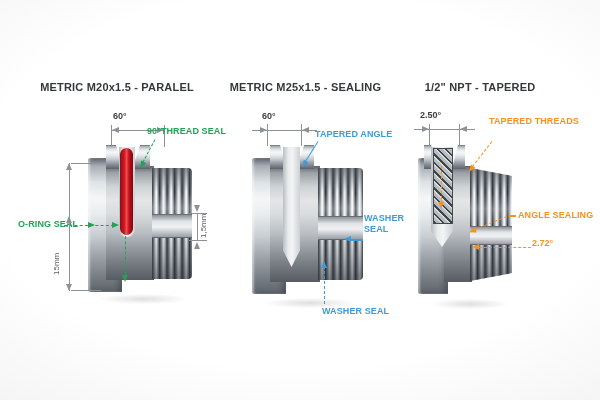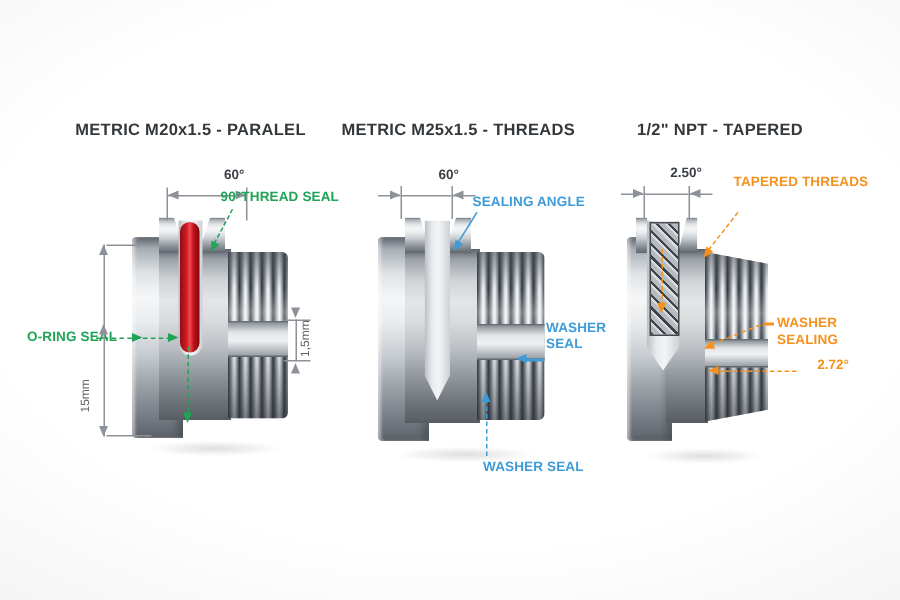--- a/index.html
+++ b/index.html
@@ -2,21 +2,21 @@
 <html><head>
 <meta charset="utf-8">
 <style>
   html,body{margin:0;padding:0;}
   #canvas{position:relative;width:600px;height:400px;overflow:hidden;
     background:radial-gradient(ellipse 95% 85% at 50% 45%, #ffffff 55%, #efeff0 100%);
     font-family:"Liberation Sans",sans-serif;}
   .abs{position:absolute;}
   .title{position:absolute;font:700 11px/1 "Liberation Sans",sans-serif;color:#34383b;letter-spacing:.2px;text-align:center;}
   .lbl{position:absolute;font:700 9px/1.25 "Liberation Sans",sans-serif;letter-spacing:.1px;}
-  .dimtxt{position:absolute;font:700 9px/1 "Liberation Sans",sans-serif;color:#3a3e42;text-align:right;}
+  .dimtxt{position:absolute;font:700 9px/1 "Liberation Sans",sans-serif;color:#3a3e42;text-align:left;}
   .dimtxt-v{position:absolute;font:400 8px/1 "Liberation Sans",sans-serif;color:#5d6267;writing-mode:vertical-rl;transform:rotate(180deg);text-align:center;white-space:nowrap;}
   .c-green{color:#1fa457}.c-blue{color:#3d9bd8}.c-orange{color:#f5921e}.c-dim{color:#8d9298}
   .metal{background:linear-gradient(180deg,#646a71 0%,#a8aeb4 6%,#dfe3e6 18%,#f5f6f7 30%,#e9ecee 42%,#c8cdd2 58%,#a0a6ac 72%,#7d838a 86%,#5d636a 100%);}
   .darker{filter:brightness(.93);}
   .threads{background:
     linear-gradient(180deg, rgba(70,76,82,.6) 0%, rgba(255,255,255,0) 22%, rgba(255,255,255,.3) 36%, rgba(255,255,255,0) 55%, rgba(60,66,72,.35) 80%, rgba(45,50,56,.6) 100%),
     repeating-linear-gradient(90deg,#31363c 0px,#6d747b 1.5px,#dfe3e6 3.5px,#f2f4f5 4.5px,#9ba1a8 6px,#31363c 7.5px);}
   .band{background:linear-gradient(180deg,#8b9197 0%,#e2e5e8 30%,#eff1f3 55%,#9aa0a6 100%);
     border-top:1px solid rgba(60,66,72,.55);border-bottom:1px solid rgba(60,66,72,.55);}
   .groove{background:linear-gradient(90deg,#b9bec3,#e9ebed 30%,#f3f4f5 55%,#cdd1d5);}
@@ -35,21 +35,21 @@
   .lead .tri{right:-6px;top:-4.2px;}
   .vdash{position:absolute;width:0;border-left:1.6px dashed currentColor;}
   .hdash{position:absolute;height:0;border-top:1.6px dashed currentColor;}
 </style>
 </head>
 <body>
 
 <div id="canvas">
 
   <div>
-    <div class="title" style="left:32px;top:82px;width:190px;">METRIC M20x1.5 - PARALEL</div>
+    <div class="title" style="left:22px;top:82px;width:190px;">METRIC M20x1.5 - PARALEL</div>
 
     <div class="abs shadow" style="left:84px;top:292px;width:118px;height:14px;"></div>
     <div class="abs metal" style="left:88px;top:158px;width:34px;height:134px;border-radius:3px 0 0 3px;box-shadow:inset -4px 0 5px rgba(40,45,50,.35), inset 2px 0 2px rgba(255,255,255,.5);"></div>
     <div class="abs metal darker" style="left:106px;top:166px;width:48px;height:114px;"></div>
     <div class="abs metal" style="left:106px;top:145px;width:18px;height:24px;clip-path:polygon(0 0,55% 0,100% 100%,0 100%);"></div>
     <div class="abs metal" style="left:132px;top:145px;width:18px;height:24px;clip-path:polygon(45% 0,100% 0,100% 100%,0 100%);"></div>
     <div class="abs groove" style="left:119px;top:147px;width:16px;height:90px;border-radius:0 0 8px 8px;"></div>
     <div class="abs oring" style="left:120px;top:148px;width:13px;height:87px;"></div>
     <div class="abs threads" style="left:152px;top:168px;width:40px;height:111px;border-radius:0 4px 4px 0;"></div>
     <div class="abs band" style="left:152px;top:214px;width:40px;height:22px;"></div>
@@ -83,41 +83,41 @@
 
     <div class="dl" style="left:189px;top:213px;width:18px;height:1px;"></div>
     <div class="dl" style="left:189px;top:240px;width:18px;height:1px;"></div>
     <div class="dl" style="left:197px;top:213px;width:1px;height:28px;"></div>
     <span class="tri tri-d c-dim" style="left:194px;top:205px;"></span>
     <span class="tri tri-u c-dim" style="left:194px;top:242px;"></span>
     <div class="dimtxt-v" style="left:200px;top:204px;height:44px;">1,5mm</div>
   </div>
 
   <div>
-    <div class="title" style="left:218px;top:82px;width:175px;">METRIC M25x1.5 - THREADS</div>
+    <div class="title" style="left:218px;top:82px;width:175px;">METRIC M25x1.5 - SEALING</div>
 
     <div class="abs shadow" style="left:248px;top:296px;width:124px;height:14px;"></div>
     <div class="abs metal" style="left:252px;top:158px;width:34px;height:136px;border-radius:3px 0 0 3px;box-shadow:inset -4px 0 5px rgba(40,45,50,.35), inset 2px 0 2px rgba(255,255,255,.5);"></div>
     <div class="abs metal darker" style="left:270px;top:166px;width:50px;height:116px;"></div>
     <div class="abs metal" style="left:270px;top:145px;width:18px;height:24px;clip-path:polygon(0 0,55% 0,100% 100%,0 100%);"></div>
     <div class="abs metal" style="left:296px;top:145px;width:18px;height:24px;clip-path:polygon(45% 0,100% 0,100% 100%,0 100%);"></div>
     <div class="abs groove" style="left:283px;top:147px;width:17px;height:120px;clip-path:polygon(0 0,100% 0,100% 86%,50% 100%,0 86%);"></div>
     <div class="abs threads" style="left:318px;top:168px;width:45px;height:112px;border-radius:0 4px 4px 0;"></div>
     <div class="abs band" style="left:318px;top:216px;width:45px;height:22px;"></div>
 
     <div class="dl" style="left:267px;top:124px;width:1px;height:22px;"></div>
     <div class="dl" style="left:301px;top:124px;width:1px;height:22px;"></div>
     <div class="dl" style="left:252px;top:130px;width:15px;height:1px;"></div>
     <div class="dl" style="left:302px;top:130px;width:15px;height:1px;"></div>
     <div class="dl" style="left:268px;top:130px;width:33px;height:1px;"></div>
     <span class="tri tri-r c-dim" style="left:260px;top:127px;"></span>
     <span class="tri tri-l c-dim" style="left:302px;top:127px;"></span>
     <div class="dimtxt" style="left:262px;top:112px;width:44px;">60°</div>
 
-    <div class="lbl c-blue" style="left:315px;top:129px;">SEALING ANGLE</div>
+    <div class="lbl c-blue" style="left:315px;top:129px;">TAPERED ANGLE</div>
     <div class="lead solid c-blue" style="left:318px;top:141px;width:24px;transform:rotate(122deg);">
         <span class="tri tri-r"></span>
       </div>
 
     <div class="lbl c-blue" style="left:364px;top:213px;width:42px;">WASHER SEAL</div>
     <div class="dl" style="left:350px;top:239px;width:13px;height:1.6px;background:#3d9bd8;"></div>
     <span class="tri tri-l c-blue" style="left:344px;top:236px;"></span>
 
     <div class="lbl c-blue" style="left:322px;top:306px;width:90px;">WASHER SEAL</div>
     <div class="vdash c-blue" style="left:324px;top:266px;height:38px;"></div>
@@ -146,21 +146,21 @@
     <span class="tri tri-l c-dim" style="left:460px;top:126px;"></span>
     <div class="dimtxt" style="left:420px;top:111px;width:48px;">2.50°</div>
 
     <div class="lbl c-orange" style="left:489px;top:116px;">TAPERED THREADS</div>
     <div class="lead dashed c-orange" style="left:492px;top:141px;width:32px;transform:rotate(128deg);">
         <span class="tri tri-r"></span>
       </div>
     <div class="vdash c-orange" style="left:441px;top:166px;height:38px;"></div>
     <span class="tri tri-d c-orange" style="left:438px;top:202px;"></span>
 
-    <div class="lbl c-orange" style="left:518px;top:210px;">WASHER SEALING</div>
+    <div class="lbl c-orange" style="left:518px;top:210px;">ANGLE SEALING</div>
     <div class="dl" style="left:509px;top:215px;width:7px;height:1.6px;background:#f5921e;"></div>
     <div class="lead dashed c-orange" style="left:507px;top:216px;width:35px;transform:rotate(158deg);">
         <span class="tri tri-r"></span>
       </div>
 
     <div class="dimtxt c-orange" style="left:532px;top:239px;width:34px;color:#f5921e;">2.72°</div>
     <div class="hdash c-orange" style="left:479px;top:247px;width:52px;"></div>
     <span class="tri tri-l c-orange" style="left:472px;top:244px;"></span>
   </div>
 

